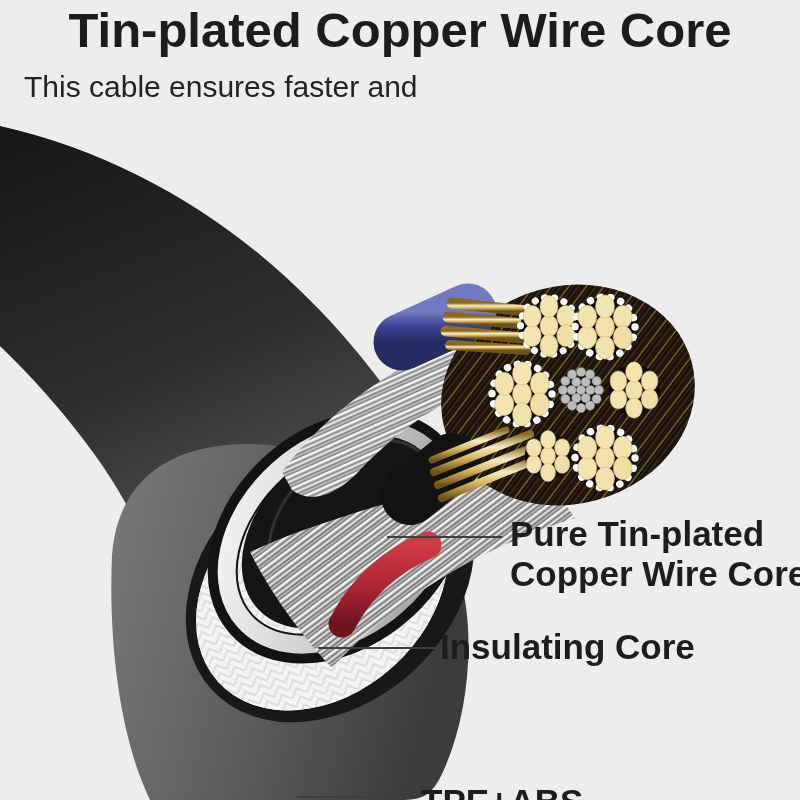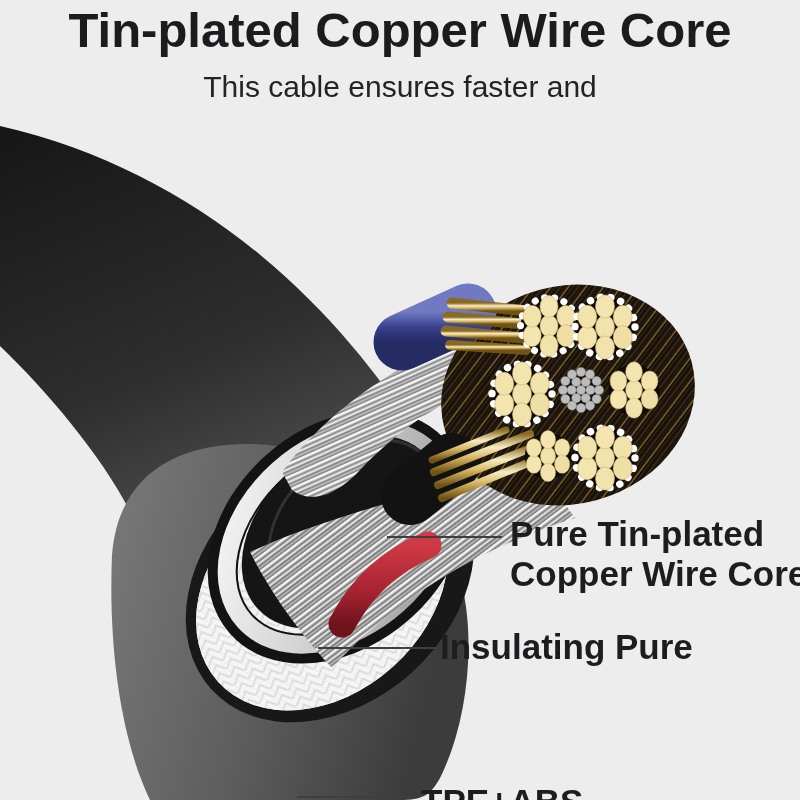--- a/index.html
+++ b/index.html
@@ -8,22 +8,22 @@
     background:#ededed;
     font-family:"Liberation Sans","DejaVu Sans",sans-serif;
   }
   .stage{position:absolute;inset:0;width:800px;height:800px;}
   .title{
     position:absolute;top:-27px;left:0;right:0;
     text-align:center;font-size:49px;font-weight:700;line-height:1;
     color:#1c1c1e;letter-spacing:0px;white-space:nowrap;
   }
   .subtitle{
-    position:absolute;top:66px;left:0;right:0;text-align:center;
-    font-size:30px;line-height:41px;font-weight:400;color:#232323;
+    position:absolute;top:66px;left:0;right:0;
+    font-size:30px;line-height:41px;font-weight:400;color:#232323;padding-left:24px;
   }
   .illu{position:absolute;left:0;top:0;}
   .callout{
     position:absolute;color:#1d1d1f;font-weight:700;
     font-size:35px;line-height:40px;white-space:nowrap;
   }
   .leader{
     position:absolute;height:2px;background:#3f3f3f;
   }
   .co-core{left:510px;top:514px;}
@@ -210,16 +210,16 @@
   </div>
 
   <div class="leader ld-core"></div>
   <div class="leader ld-ins"></div>
   <div class="leader ld-jacket"></div>
 
   <div class="callout co-core">
     <div>Pure Tin-plated</div>
     <div>Copper Wire Core</div>
   </div>
-  <div class="callout co-ins">Insulating Pure</div>
+  <div class="callout co-ins">Insulating Core</div>
   <div class="callout co-jacket">TPE+ABS</div>
 
 </div>
 
 </body></html>

